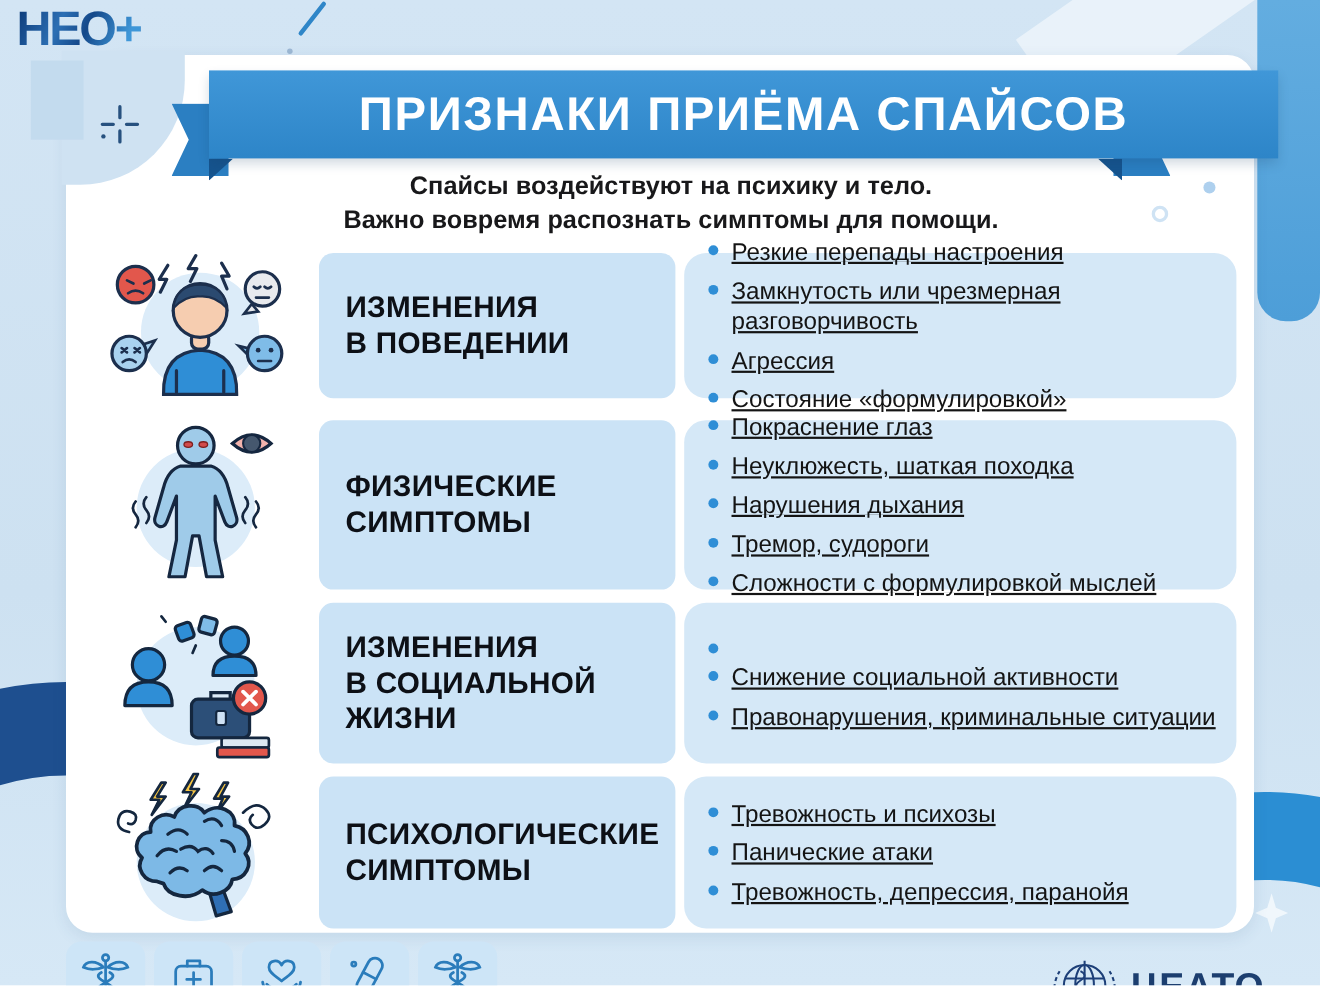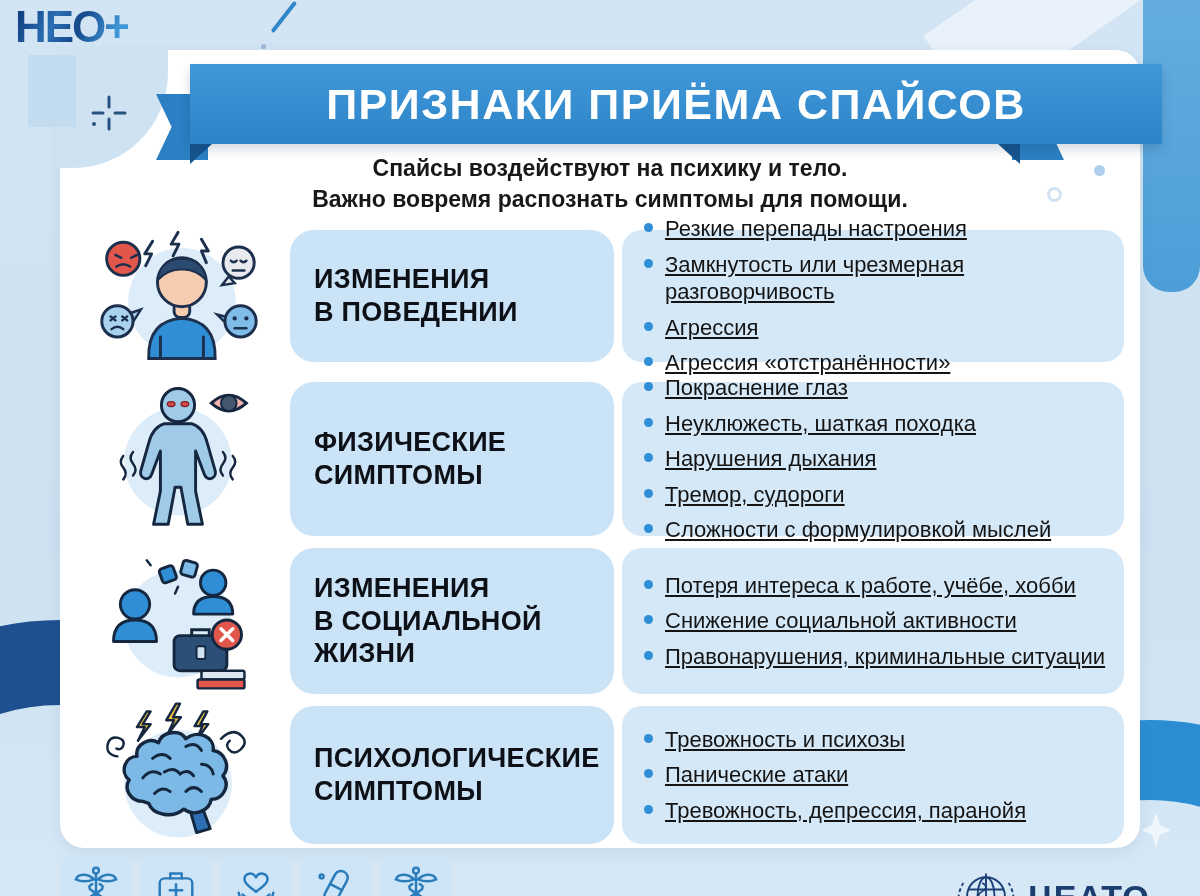--- a/index.html
+++ b/index.html
@@ -62,21 +62,21 @@
   .fold-r{left:998px;top:144px;width:22px;height:20px;background:#16548e;z-index:5;
     clip-path:polygon(0 0,100% 0,100% 100%);}
 
   
   .subtitle{left:150px;top:154px;width:920px;text-align:center;z-index:6;
     font-size:23px;font-weight:600;color:#18181a;line-height:1.22;}
   .subtitle div{margin-bottom:3px;}
 
   
   .icon-slot{left:92px;width:172px;display:flex;justify-content:center;z-index:6;}
-  .title-card{left:290px;width:324px;background:#cbe3f6;border-radius:24px;z-index:5;
+  .title-card{left:290px;width:324px;background:#cbe3f6;border-radius:13px;z-index:5;
     display:flex;flex-direction:column;justify-content:center;align-items:flex-start;
     padding-left:24px;padding-right:10px;}
   .title-card .tl{display:block;font-size:27px;font-weight:bold;color:#0d1016;
     line-height:1.22;letter-spacing:.3px;white-space:nowrap;}
   .bullets-card{left:622px;width:502px;background:#d5e8f7;border-radius:20px;z-index:5;
     display:flex;flex-direction:column;justify-content:center;
     padding:12px 14px 12px 22px;margin:0;list-style:none;gap:8px;}
   .bullets-card li{display:flex;align-items:flex-start;gap:12px;}
   .bullets-card .dot{width:9px;height:9px;border-radius:50%;background:#2f8ed6;margin-top:8px;flex:0 0 auto;}
   .bullets-card .bt{font-size:22px;color:#141414;line-height:1.25;text-decoration:underline;}
@@ -188,21 +188,21 @@
       <li>
         <span class="dot"></span>
         <span class="bt">Замкнутость или чрезмерная разговорчивость</span>
       </li>
       <li>
         <span class="dot"></span>
         <span class="bt">Агрессия</span>
       </li>
       <li>
         <span class="dot"></span>
-        <span class="bt">Агрессия «отстранённости»</span>
+        <span class="bt">Состояние «формулировкой»</span>
       </li>
     </ul>
 
   <div class="abs icon-slot r2-i">
     <svg width="172" height="156" viewBox="0 0 176 156">
       <circle cx="88" cy="88" r="55" fill="#dcecf9"></circle>
       <circle cx="88" cy="30" r="17" fill="#9fcbe9" stroke="#152740" stroke-width="3"></circle>
       <ellipse cx="81" cy="29" rx="4" ry="2.6" fill="#d14b4b" stroke="#7e1f1f" stroke-width="1.2"></ellipse>
       <ellipse cx="95" cy="29" rx="4" ry="2.6" fill="#d14b4b" stroke="#7e1f1f" stroke-width="1.2"></ellipse>
       <path d="M74 49 C64 52 60 61 58 69 L50 97 C48 105 58 109 61 101 L70 77 L70 118 L63 152 L78 152 L85 114 L91 114 L98 152 L113 152 L106 118 L106 77 L115 101 C118 109 128 105 126 97 L118 69 C116 61 112 52 102 49 Z" fill="#9fcbe9" stroke="#152740" stroke-width="3" stroke-linejoin="round"></path>
@@ -265,21 +265,20 @@
     </svg>
   </div>
   <div class="abs title-card r3">
       <span class="tl">ИЗМЕНЕНИЯ</span>
       <span class="tl">В СОЦИАЛЬНОЙ</span>
       <span class="tl">ЖИЗНИ</span>
     </div>
   <ul class="abs bullets-card r3">
       <li>
         <span class="dot"></span>
-        <span class="bt">Потеря интереса к работе, учёбе, хобби</span>
       </li>
       <li>
         <span class="dot"></span>
         <span class="bt">Снижение социальной активности</span>
       </li>
       <li>
         <span class="dot"></span>
         <span class="bt">Правонарушения, криминальные ситуации</span>
       </li>
     </ul>

